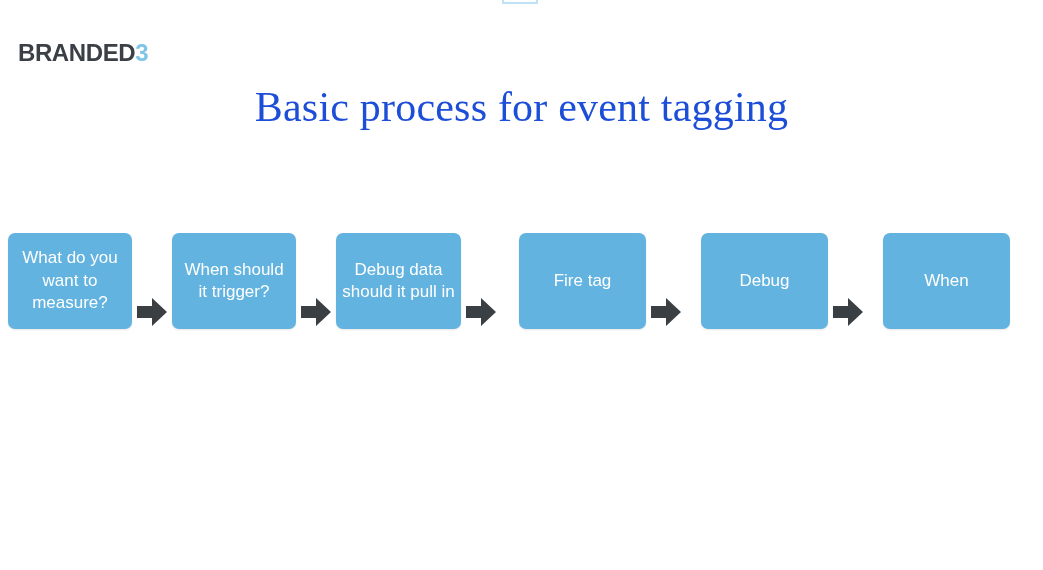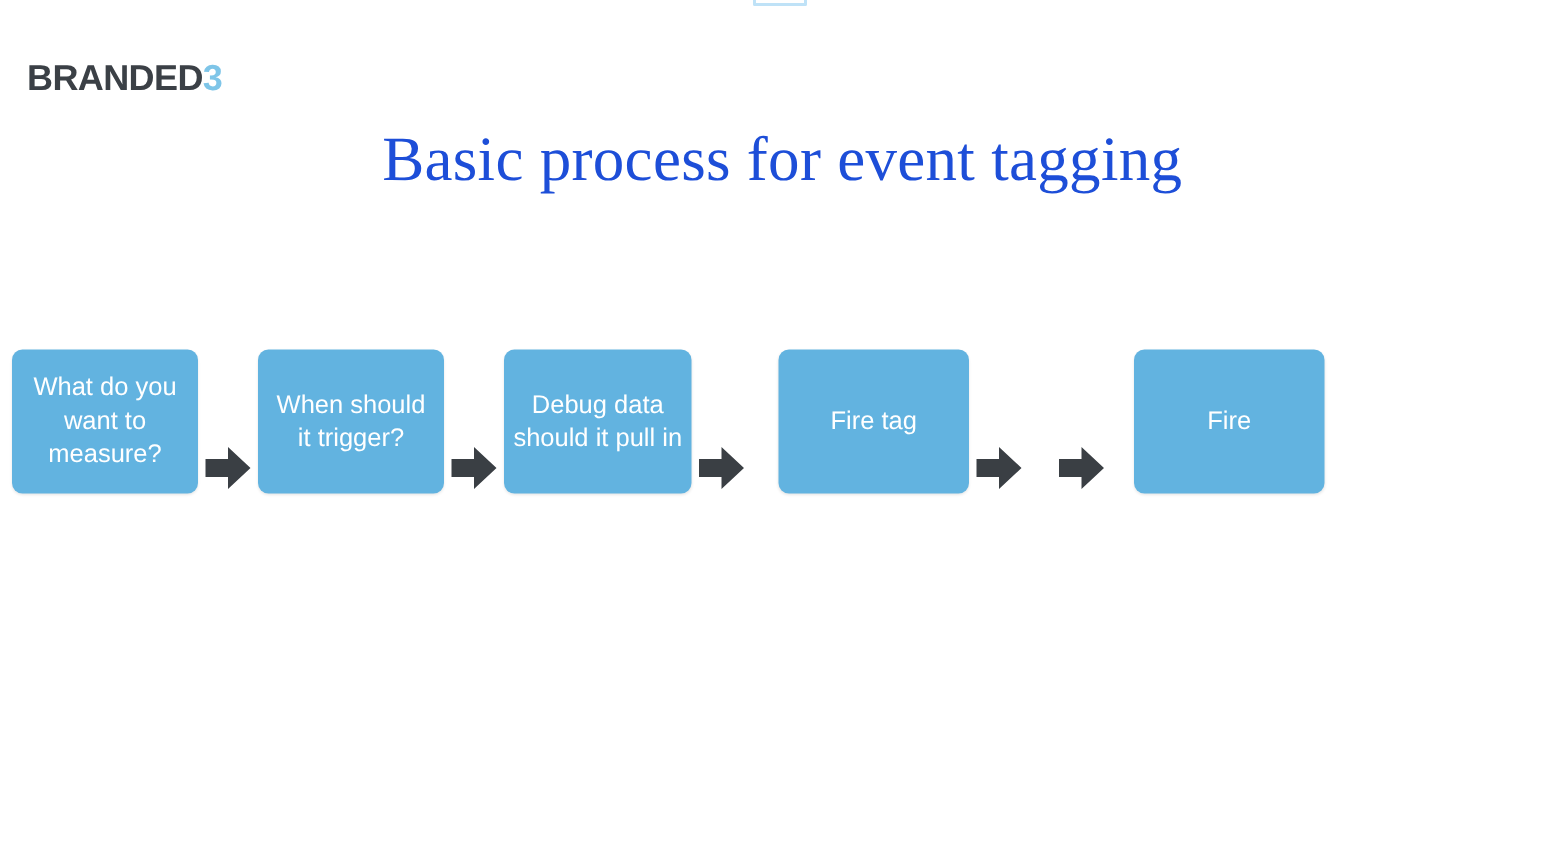--- a/index.html
+++ b/index.html
@@ -157,26 +157,29 @@
   </div>
 
   <div class="arrow-wrap">
     <svg width="34" height="34" viewBox="0 0 34 34">
       <path d="M2 11 H17 V3 L32 17 L17 31 V23 H2 Z" fill="#3a3f44"></path>
     </svg>
   </div>
 
   <div class="flow-gap-b"></div>
 
+  <div class="flow-step w-plain">
+    <span>Debug</span>
+  </div>
 
   <div class="arrow-wrap">
     <svg width="34" height="34" viewBox="0 0 34 34">
       <path d="M2 11 H17 V3 L32 17 L17 31 V23 H2 Z" fill="#3a3f44"></path>
     </svg>
   </div>
 
   <div class="flow-gap-b"></div>
 
   <div class="flow-step w-plain">
-    <span>Fire</span>
+    <span>When</span>
   </div>
 
 </div>
 
 </body></html>

